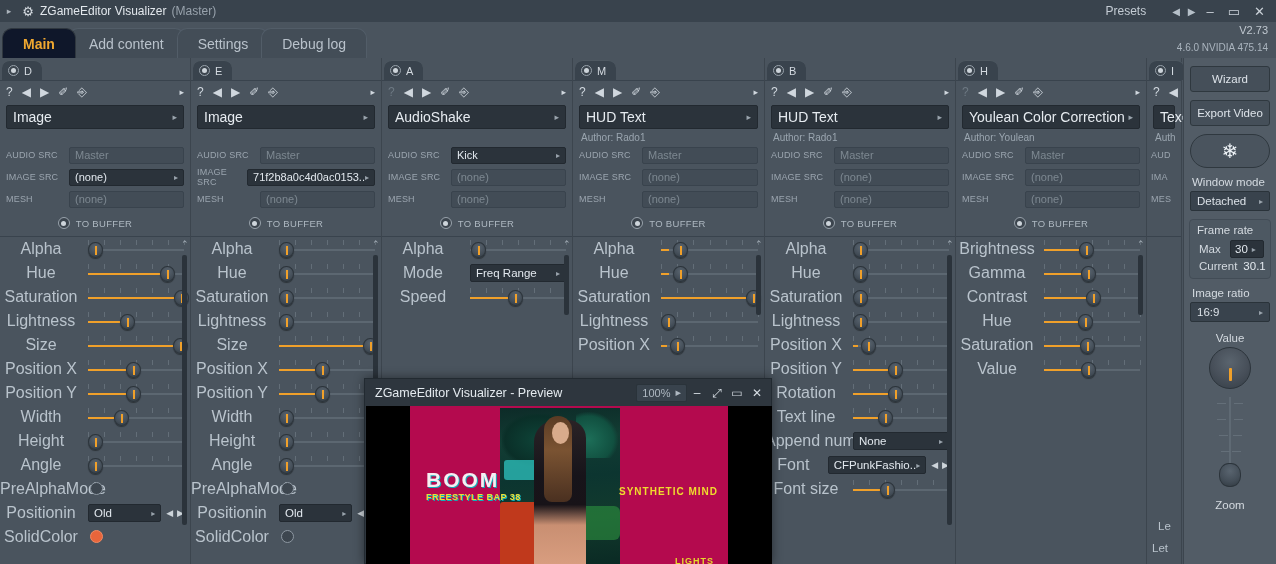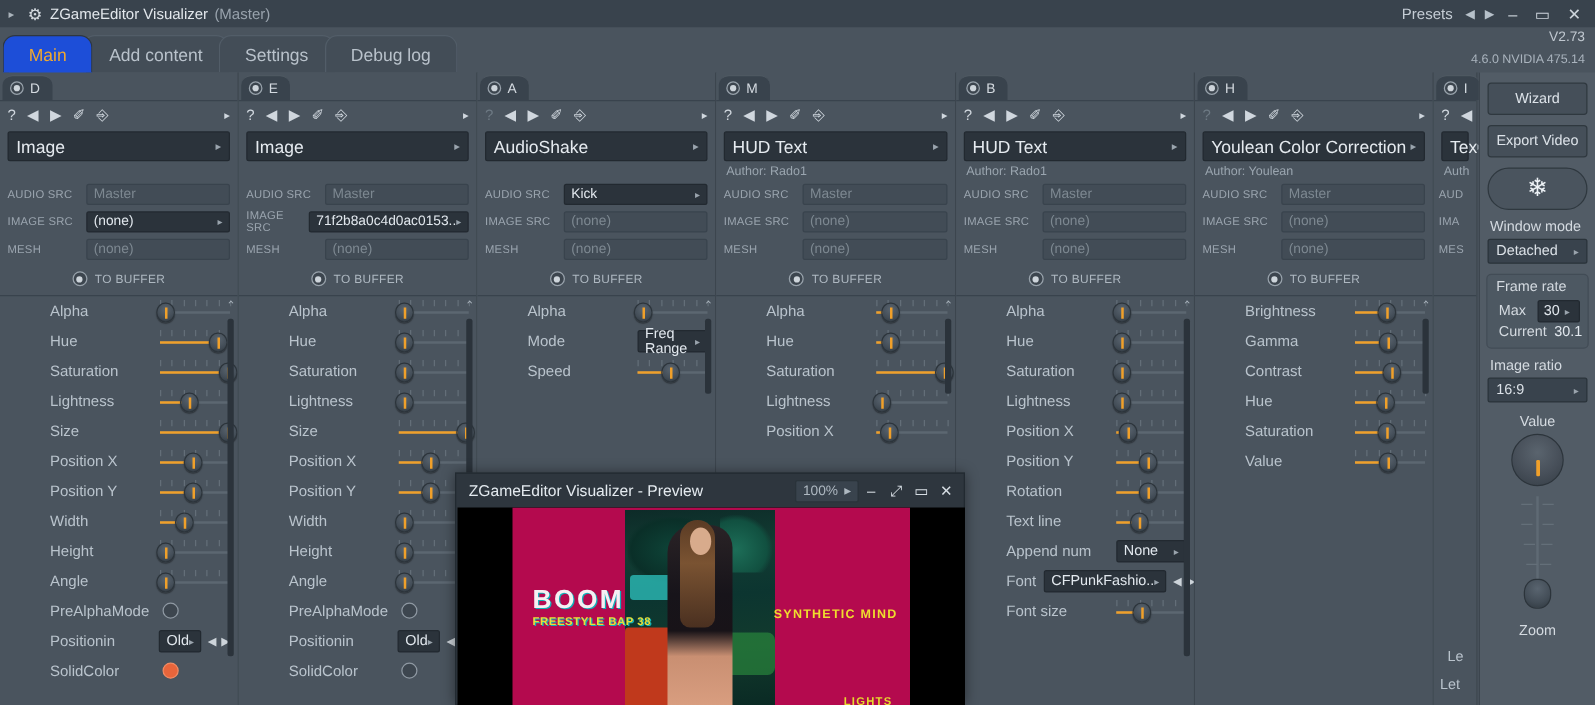--- a/index.html
+++ b/index.html
@@ -17,39 +17,39 @@
   .titlebar {
     position: absolute; top:0; left:0; width:1276px; height:22px;
     background: #39434d;
     display:flex; align-items:center;
   }
   .tb-arrow { width:18px; text-align:center; color:#aab3bb; font-size:9px; }
   .tb-gear { width:20px; text-align:center; color:#d5dbe1; font-size:13px; line-height:1; }
   .tb-title { font-size:12px; color:#e2e7ec; margin-left:2px; }
   .tb-master { font-size:12px; color:#98a2ac; margin-left:5px; }
   .tb-right { margin-left:auto; display:flex; align-items:center; gap:4px; padding-right:6px; }
-  .tb-presets { font-size:12px; color:#c4ccd4; margin-right:4px; }
+  .tb-presets { font-size:12px; color:#c4ccd4; margin-right:20px; }
   .tb-navbtn { color:#b6c0c9; font-size:10px; padding:0 2px; }
   .tb-win { color:#ccd3da; font-size:13px; padding:0 5px; }
 
   
   .tabbar {
     position:absolute; top:22px; left:0; width:1276px; height:36px;
     background:#4a545e;
   }
   .tabs { position:absolute; left:2px; top:0; display:flex; align-items:flex-end; height:36px; }
   .tab {
     height:30px; padding:0 20px; display:flex; align-items:center;
     font-size:14px; color:#b9c2cb;
     background:#434d57;
     border-top-left-radius:10px; border-top-right-radius:10px;
     margin-right:-8px; position:relative;
     border-top:1px solid #525d68; border-left:1px solid #525d68; border-right:1px solid #525d68;
   }
-  .tab.active { background:#1d4ed8; color:#f0a830; z-index:5; font-weight:normal; border-color:#2f373f; }
+  .tab.active { background:#0f172a; color:#f0a830; z-index:5; font-weight:bold; border-color:#2f373f; }
   .ver { position:absolute; right:8px; top:2px; font-size:11px; color:#c0c8d0; }
   .glver { position:absolute; right:8px; top:20px; font-size:10px; color:#aab4be; }
 
   
   .main { position:absolute; top:58px; left:0; width:1276px; height:506px; background:#4a545e; }
 
   
   .col {
     position:absolute; top:0; height:506px; background:#4a545e;
     border-right:1px solid #3c454e;
@@ -97,21 +97,21 @@
     display:flex; align-items:center; justify-content:center; gap:6px;
     height:20px; margin-top:4px; font-size:9.5px; color:#aeb8c1; letter-spacing:.3px;
   }
   .tobuffer .radio { width:12px; height:12px; }
 
   .col-body {
     position:absolute; top:178px; left:0; right:0; bottom:0;
     border-top:1px solid #39434d; background:#4a545e; overflow:hidden;
   }
   .srow { display:flex; align-items:center; height:24px; padding-right:6px; }
-  .slabel { width:88px; text-align:left; padding-right:6px; font-size:12px; color:#b9c3cc; white-space:nowrap;margin-left:40px; }
+  .slabel { width:88px; text-align:center; padding-right:6px; font-size:16px; color:#b9c3cc; white-space:nowrap; }
   .sld { position:relative; flex:1; height:20px; }
   .sld .ticks { position:absolute; top:1px; left:0; right:0; height:6px; }
   .sld .ticks span { position:absolute; top:0; width:1px; height:5px; background:#636e78; }
   .sld .track { position:absolute; top:10px; left:0; right:0; height:2px; background:#5c6771; }
   .sld .fill { position:absolute; top:10px; left:0; height:2px; background:#f0a02a; }
   .sld .knob {
     position:absolute; top:3px; width:15px; height:16px; margin-left:-7px;
     background:radial-gradient(circle at 50% 32%, #59646f 0%, #434d57 60%, #2f383f 100%);
     border-radius:48%; border:1px solid #2c343b;
     box-shadow:0 1px 1px rgba(0,0,0,.4);

